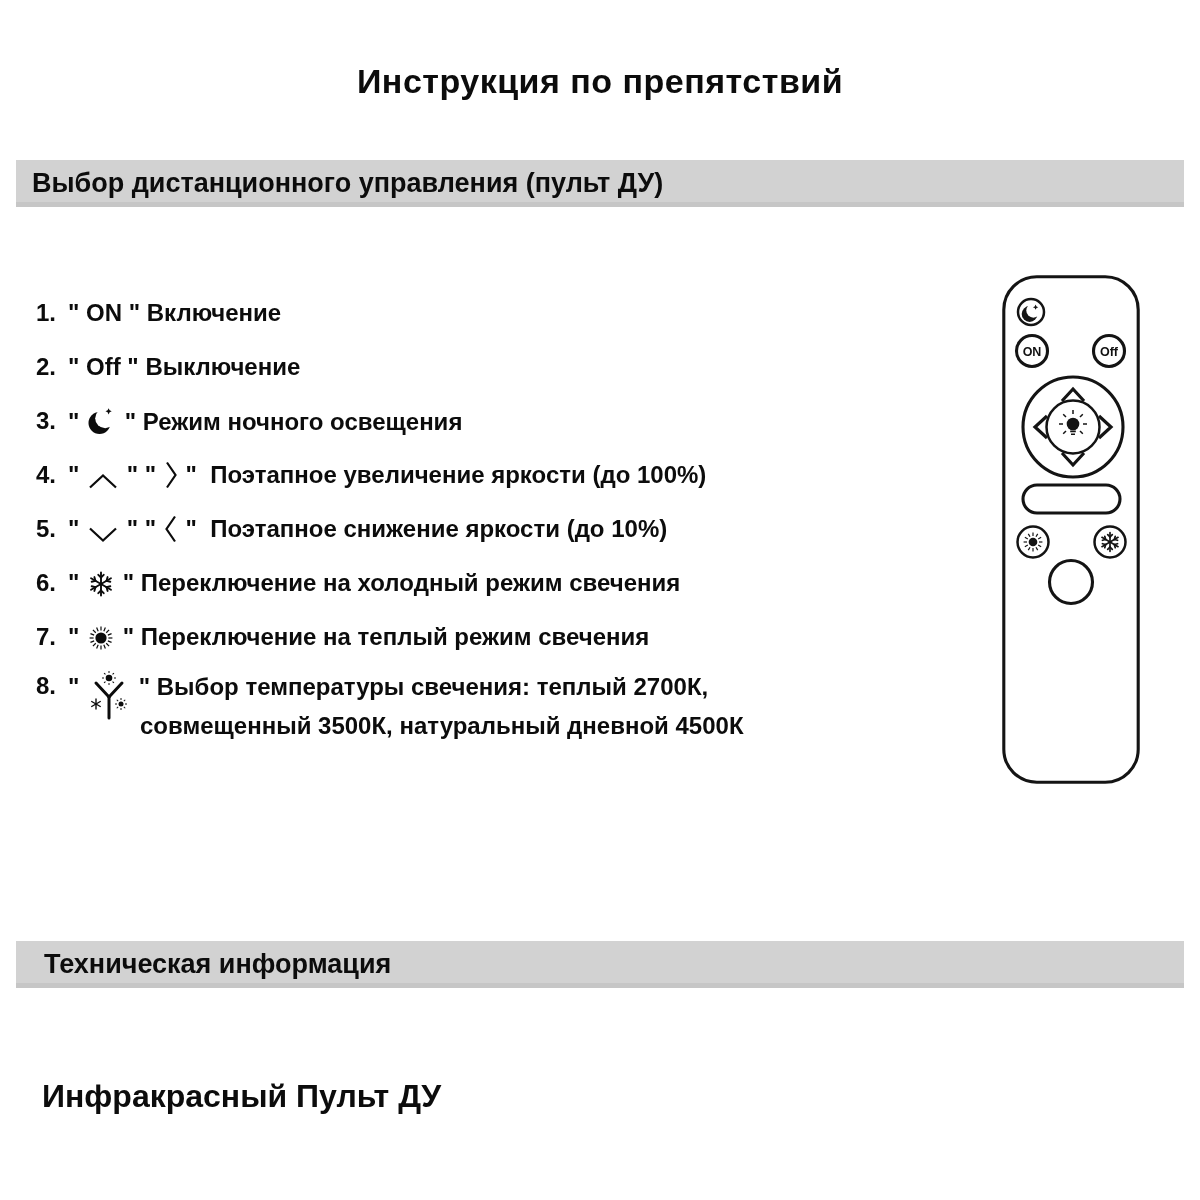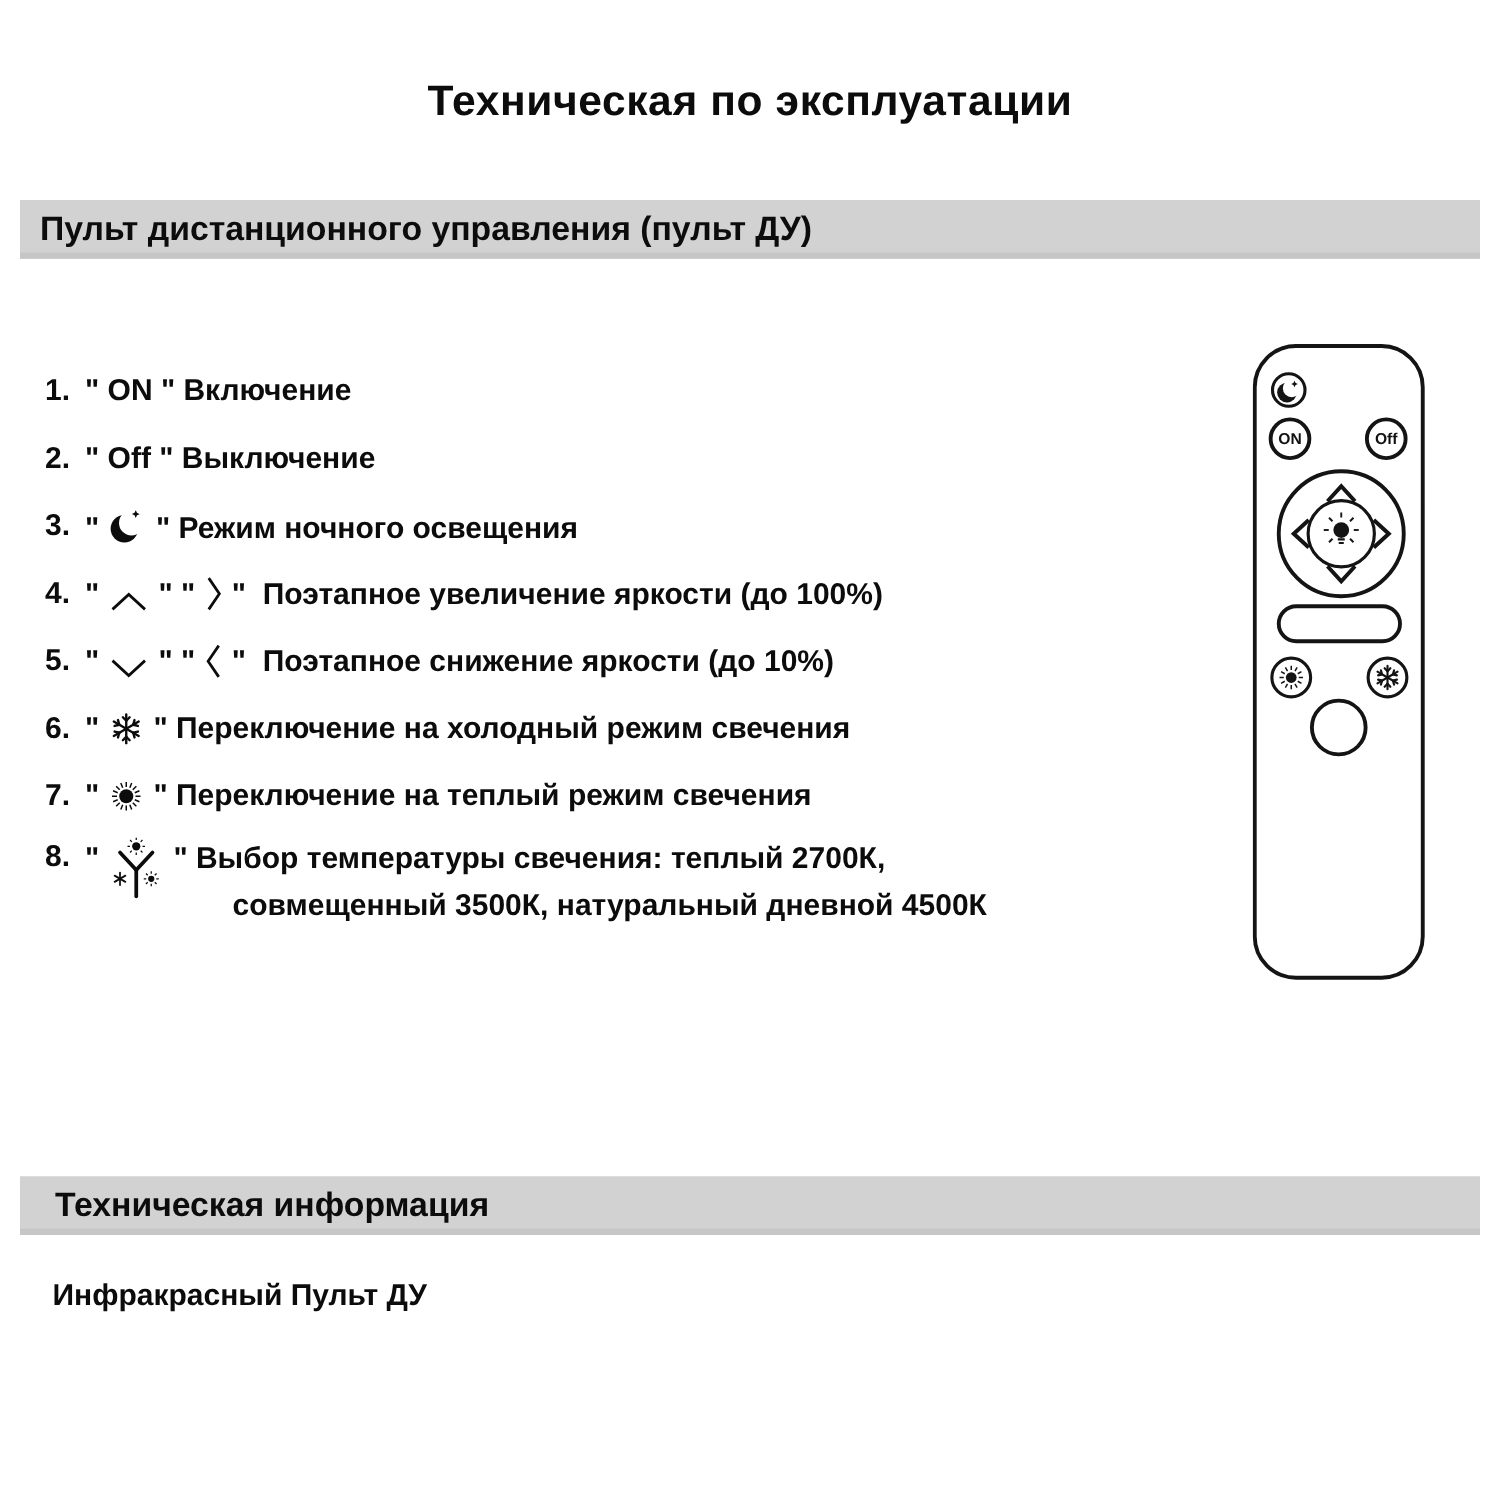--- a/index.html
+++ b/index.html
@@ -17,38 +17,38 @@
     background:#d2d2d2; border-bottom:5px solid #c6c6c6;
     font-size:27px; line-height:47px; padding-left:16px; box-sizing:border-box;
   }
   .bar-remote{ top:160px; }
   .bar-tech{ top:941px;padding-left:28px; }
   .instr-list{ position:absolute; left:36px; top:286px; width:900px; }
   .instr-row{ display:flex; align-items:center; height:54px; font-size:24px; }
   .instr-row.two-line{ height:auto; align-items:flex-start; padding-top:8px; }
   .instr-num{ width:32px; flex:none; }
   .instr-content{ white-space:pre-wrap; line-height:29.5px; }
-  .instr-line2{ margin-left:118px; }
+  .instr-line2{ margin-left:72px; }
   .icon-slot{ display:inline-block; }
   .icon-slot svg{ vertical-align:-8px; }
   .icon-slot.big svg{ margin:-10px 0; vertical-align:-16px; }
   .remote{ position:absolute; left:1002px; top:275px; }
   .remote .ln{ fill:none; stroke:#141414; stroke-width:3.1px; }
   .remote .ln2{ fill:none; stroke:#141414; stroke-width:2.5px; }
   .remote text{ font-family:"Liberation Sans", sans-serif; font-weight:bold; font-size:12.5px; fill:#111; text-anchor:middle; }
-  .tech-lines{ position:absolute; left:42px; top:1016px; font-size:24px; line-height:41px; }
+  .tech-lines{ position:absolute; left:42px; top:1076px; font-size:32px; line-height:41px; }
 </style>
 </head>
 <body>
 
 <div class="page">
 
-  <div class="title">Техническая по эксплуатации</div>
-
-  <div class="section-bar bar-remote">Пульт дистанционного управления (пульт ДУ)</div>
+  <div class="title">Инструкция по препятствий</div>
+
+  <div class="section-bar bar-remote">Выбор дистанционного управления (пульт ДУ)</div>
 
   <div class="instr-list">
       <div class="instr-row">
         <span class="instr-num">1.</span>
         <span class="instr-content"><span>" ON " Включение</span></span>
       </div>
       <div class="instr-row">
         <span class="instr-num">2.</span>
         <span class="instr-content"><span>" Off " Выключение</span></span>
       </div>

